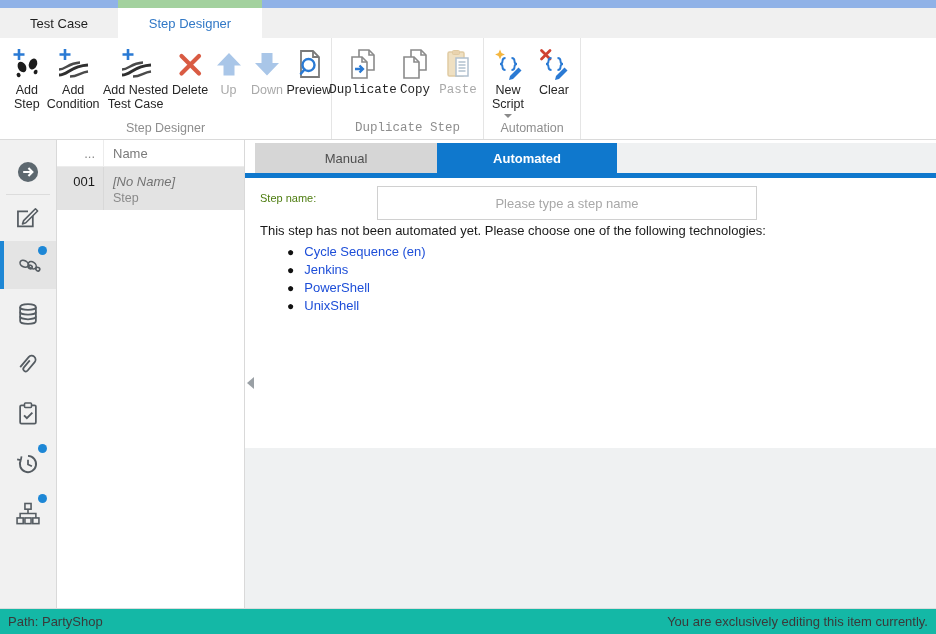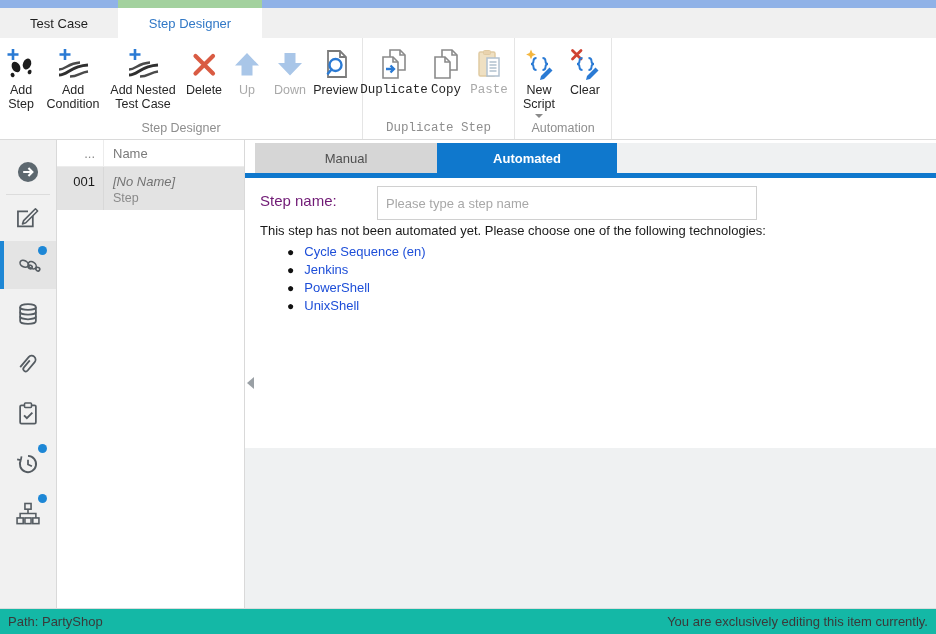--- a/index.html
+++ b/index.html
@@ -13,21 +13,21 @@
 
   
   #tabbar { position:absolute; left:0; top:8px; width:936px; height:30px; background:#f0f0f0; display:flex;text-align:right; }
   .wtab { height:30px; display:flex; align-items:center; justify-content:center; font-size:13px; color:#1f1f1f; cursor:default; }
   .wtab.t1 { width:118px; }
   .wtab.t2 { width:144px; background:#fff; color:#3178c6; }
 
   
   #ribbon { position:absolute; left:0; top:38px; width:936px; height:102px; background:#fff; border-bottom:1px solid #dadada; display:flex; }
   .rbn-group { position:relative; height:100%; border-right:1px solid #e5e5e5; display:flex; align-items:flex-start; padding-top:5px; }
-  .rbn-group.g1 { width:363px; }
+  .rbn-group.g1 { width:332px;padding-left:8px; }
   .rbn-group.g2 { width:152px;font-family:Liberation Mono, monospace; }
   .rbn-group.g3 { width:97px; }
   .rbn-group .group-label { position:absolute; left:0; bottom:4px; width:100%; text-align:center; font-size:12.5px; color:#8e8e8e; }
   .rbn-item { display:flex; flex-direction:column; align-items:center; padding-top:2px; }
   .rbn-item .ic { height:38px; display:flex; align-items:center; justify-content:center; }
   .rbn-label { font-size:12.5px; line-height:14px; color:#262626; text-align:center; }
   .rbn-item.disabled .rbn-label { color:#a9a9a9; }
   .drop-caret { width:0; height:0; border-left:4px solid transparent; border-right:4px solid transparent; border-top:4px solid #8a8a8a; margin-top:3px; }
 
   
@@ -56,22 +56,22 @@
   #main { position:absolute; left:245px; top:140px; width:691px; height:468px; background:#fff; }
   #main-tabs { position:absolute; left:0; top:0; width:100%; height:33px; background:#fff; }
   .mtab { position:absolute; top:3px; height:30px; display:flex; align-items:center; justify-content:center; font-size:13px; }
   .mtab.manual { left:10px; width:182px; background:#d6d6d6; color:#4f4f4f; }
   .mtab.automated { left:192px; width:180px; background:#0f78cd; color:#fff; font-weight:bold; }
   .mtab-filler { position:absolute; top:3px; left:372px; right:0; height:30px; background:#eff1f2; }
   #bluebar { position:absolute; left:0; top:33px; width:100%; height:5px; background:#0f78cd; }
   #form-area { position:absolute; left:0; top:38px; width:100%; height:270px; background:#fff; }
   #main-rest { position:absolute; left:0; top:308px; width:100%; height:160px; background:#eff1f2; }
 
-  .stepname-label { position:absolute; left:15px; top:52px; font-size:15px; color:#701a75; }
-  .stepname-input { position:absolute; left:132px; top:46px; width:380px; height:26px; border:1px solid #d0d0d0; font-family:"Liberation Sans", sans-serif; font-size:13px; padding:16px 8px; color:#1a1a1a; outline:none; }
+  .stepname-label { position:absolute; left:15px; top:52px; font-size:11px; color:#4d7c0f; }
+  .stepname-input { position:absolute; left:132px; top:46px; width:380px; height:26px; border:1px solid #d0d0d0; font-family:"Liberation Sans", sans-serif; font-size:13px; padding:16px 8px; color:#1a1a1a; outline:none;text-align:center; }
   .stepname-input::placeholder { color:#a8a8a8; }
   .auto-message { position:absolute; left:15px; top:83px; font-size:13px; color:#1a1a1a; }
   .tech-list { position:absolute; left:42px; top:105px; list-style:none; }
   .tech-list li { display:flex; align-items:baseline; margin-bottom:4px; font-size:13px; line-height:13px; }
   .tech-list li .dot { color:#111; margin-right:10px; font-size:12px; }
   .tech-list li a { color:#1d4ed8; text-decoration:none; cursor:pointer; }
 
   .collapse-handle { position:absolute; left:2px; top:237px; width:0; height:0;
     border-top:6px solid transparent; border-bottom:6px solid transparent; border-right:7px solid #9aa0a5; cursor:pointer; }
 

